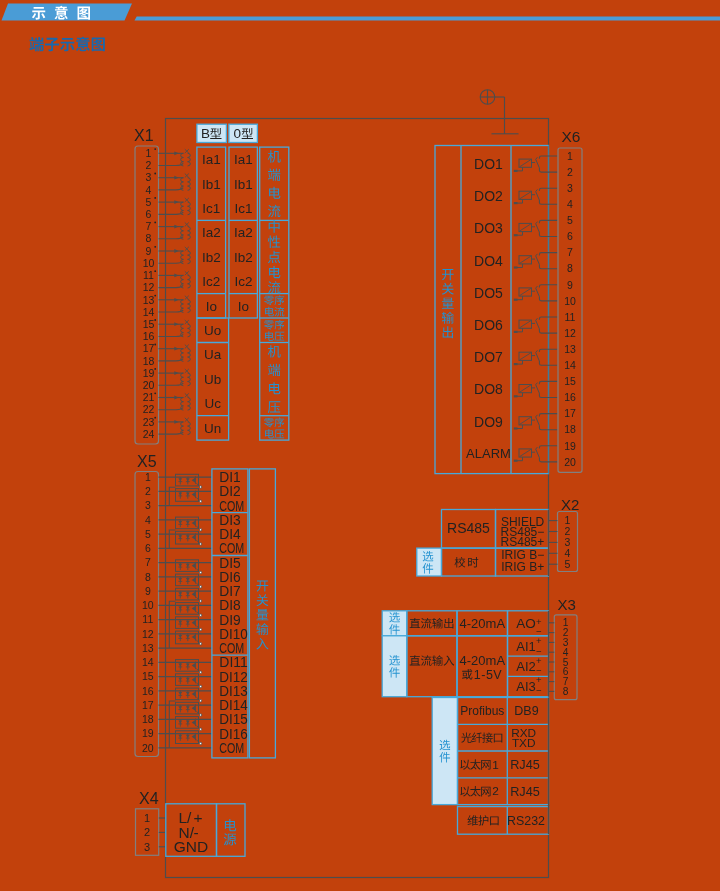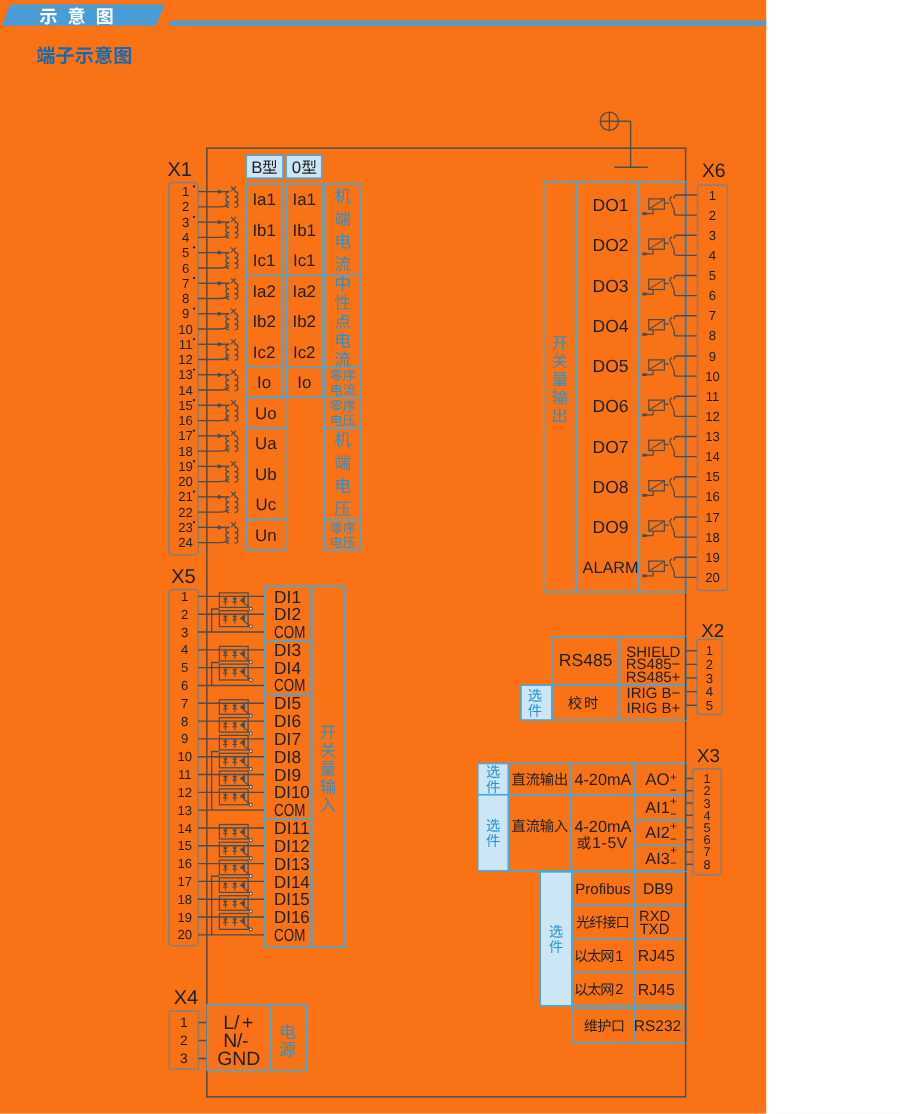--- a/index.html
+++ b/index.html
@@ -1,16 +1,16 @@
 <!DOCTYPE html>
 <html><head>
 <meta charset="utf-8">
 <style>
 html,body { margin:0; padding:0; background:#ffffff; }
-#page { position:relative; width:613px; height:891px; background:#f97316; overflow:hidden; font-family:"Liberation Sans", sans-serif; }
+#page { position:relative; width:720px; height:891px; background:#c2410c; overflow:hidden; font-family:"Liberation Sans", sans-serif; }
 </style>
 </head>
 <body>
 <div id="page">
 <svg width="720" height="891" viewBox="0 0 720 891">
       <defs>
         <path id="bg793A" d="M197 528C161 632 95 739 22 805C53 821 108 856 133 877C204 802 279 681 324 561ZM671 571C736 669 804 798 826 880L951 826C923 740 850 617 784 525ZM145 95V214H854V95ZM54 336V455H438V826C438 840 431 845 413 845C394 846 322 845 265 842C283 878 302 933 308 970C395 970 461 968 508 949C555 930 569 896 569 829V455H948V336Z"></path>
         <path id="bg610F" d="M286 729V835C286 930 316 959 443 959C469 959 578 959 606 959C699 959 731 931 744 818C713 812 666 797 642 781C637 852 631 863 594 863C566 863 477 863 457 863C411 863 402 860 402 833V729ZM728 748C775 804 825 881 843 931L947 884C925 832 872 759 824 706ZM163 715C137 775 90 843 39 886L138 945C191 896 232 823 263 759ZM294 567H709V610H294ZM294 454H709V496H294ZM180 379V685H436L394 725C450 751 519 794 552 824L625 750C600 730 560 705 519 685H828V379ZM370 179H630C624 200 613 226 603 249H398C392 228 381 201 370 179ZM424 40 441 86H115V179H331L257 194C264 210 272 230 277 249H67V342H936V249H725L757 194L675 179H883V86H571C563 63 552 38 541 18Z"></path>
         <path id="bg56FE" d="M72 69V970H187V934H809V970H930V69ZM266 741C400 756 565 794 665 829H187V531C204 555 222 589 230 612C285 599 340 582 395 561L358 613C442 630 548 666 607 694L656 620C599 595 505 566 425 549C452 537 480 525 506 511C583 550 669 580 756 599C767 577 789 546 809 524V829H678L729 748C626 714 457 677 320 663ZM404 176C356 249 272 321 191 366C214 383 252 418 270 438C290 425 310 410 331 393C353 413 377 432 402 450C334 477 259 499 187 513V176ZM415 176H809V508C740 495 670 476 607 452C675 405 733 350 774 288L707 248L690 253H470C482 238 494 222 504 207ZM502 404C466 385 434 364 407 341H600C572 364 538 385 502 404Z"></path>
         <path id="bg7AEF" d="M65 370C81 475 95 612 95 703L188 687C186 595 171 461 154 354ZM392 554V969H499V654H550V962H640V654H694V961H785V887C797 912 807 947 810 972C853 972 886 970 912 955C938 939 944 913 944 869V554H701L726 492H963V386H370V492H591L579 554ZM785 654H839V868C839 876 837 879 829 879L785 878ZM405 79V336H932V79H817V233H721V34H606V233H515V79ZM132 69C153 111 176 166 188 206H41V316H379V206H224L296 182C284 142 258 84 233 40ZM259 349C252 462 234 620 214 724C145 739 80 752 29 761L54 879C149 857 268 829 381 800L368 690L303 704C323 606 345 475 360 364Z"></path>

